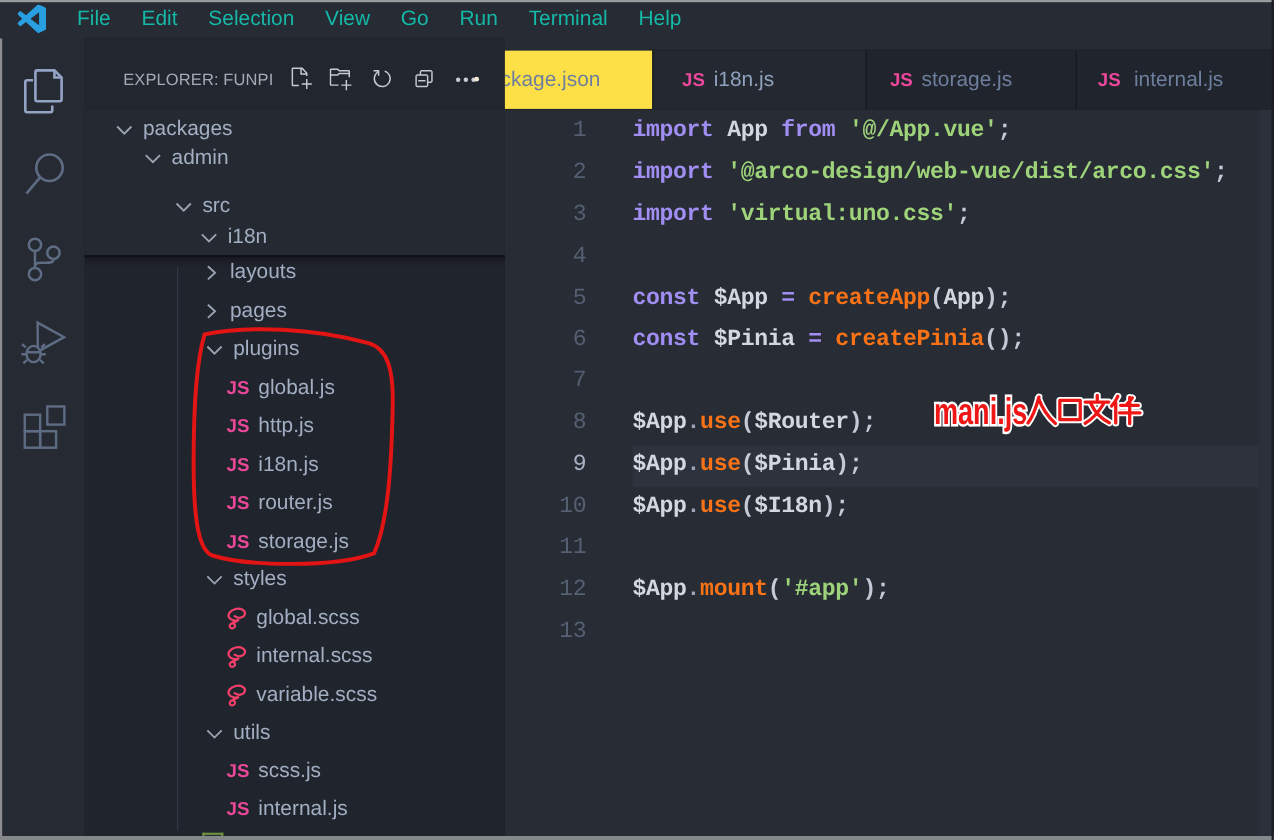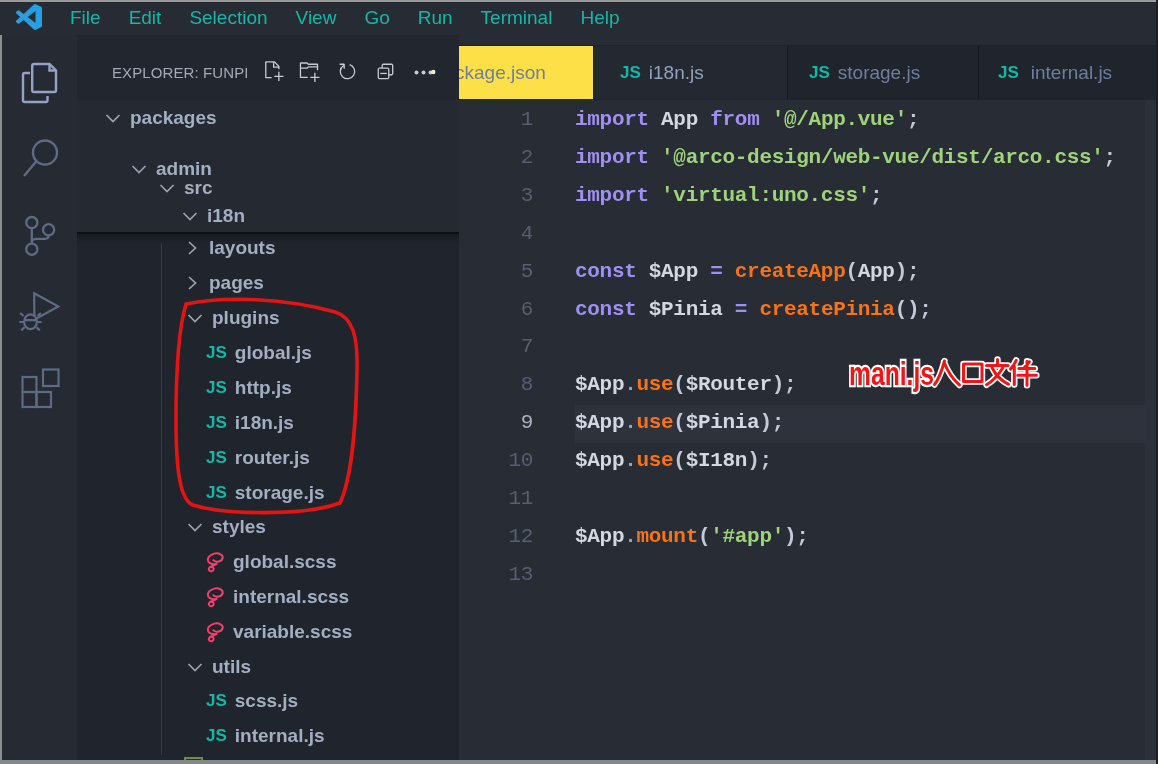--- a/index.html
+++ b/index.html
@@ -24,22 +24,22 @@
   #sidebar{left:77px;top:35px;width:382px;height:729px;background:#20242c;}
   #sidehead{left:77px;top:35px;width:382px;height:65px;background:#22262e;}
   #exptitle{left:112px;top:64px;font-size:15px;color:#a3aab5;letter-spacing:0.1px;}
   #sticky{left:77px;top:100px;width:382px;height:132px;background:#252931;}
   #stickysep{left:77px;top:232px;width:382px;height:2px;background:#0d1015;z-index:5;}
   #stickyshadow{left:77px;top:234px;width:382px;height:9px;z-index:5;
     background:linear-gradient(rgba(0,0,0,0.28),rgba(0,0,0,0));}
   #guide{left:161px;top:243px;width:1px;height:512px;background:#343a46;}
 
   .trow{position:absolute;height:35px;display:flex;align-items:center;gap:8px;z-index:6;}
-  .trow .lbl{font-size:19px;color:#a2aec2;white-space:pre;font-weight:bold;}
-  .js{font-weight:700;font-size:17px;color:#14b8a6;font-family:"Liberation Sans",sans-serif;}
+  .trow .lbl{font-size:19px;color:#a2aec2;white-space:pre;}
+  .js{font-weight:700;font-size:17px;color:#ec4899;font-family:"Liberation Sans",sans-serif;}
 
   
   #tabstrip{left:459px;top:45px;width:699px;height:55px;background:#1f232b;}
   #abovetabs{left:459px;top:35px;width:699px;height:10px;background:#262b34;}
   .tab{position:absolute;top:46px;height:53px;display:flex;align-items:center;overflow:hidden;}
   .tab .tl{font-size:19px;color:#6e7f9e;}
   .tabsep{position:absolute;top:46px;width:1px;height:53px;background:#14171d;}
   #editor{left:459px;top:100px;width:699px;height:664px;background:#272c35;}
   #curline{left:575px;top:405px;width:570px;height:38px;background:#2d323d;}
   #scrollcol{left:1145px;top:100px;width:13px;height:664px;background:#2b303a;}
@@ -150,21 +150,21 @@
     </svg>
   </div>
 
 <div id="tree">
     <div class="trow" style="left: 104px; top: 100.5px;">
       <svg width="18" height="16" viewBox="0 0 18 16" fill="none">
         <path d="M2.5 5 L9 11.5 L15.5 5" stroke="#9aa3b2" stroke-width="1.7"></path>
       </svg>
       <span class="lbl">packages</span>
     </div>
-    <div class="trow" style="left: 130px; top: 151px;">
+    <div class="trow" style="left: 130px; top: 126px;">
       <svg width="18" height="16" viewBox="0 0 18 16" fill="none">
         <path d="M2.5 5 L9 11.5 L15.5 5" stroke="#9aa3b2" stroke-width="1.7"></path>
       </svg>
       <span class="lbl">admin</span>
     </div>
     <div class="trow" style="left: 158px; top: 170.5px;">
       <svg width="18" height="16" viewBox="0 0 18 16" fill="none">
         <path d="M2.5 5 L9 11.5 L15.5 5" stroke="#9aa3b2" stroke-width="1.7"></path>
       </svg>
       <span class="lbl">src</span>

